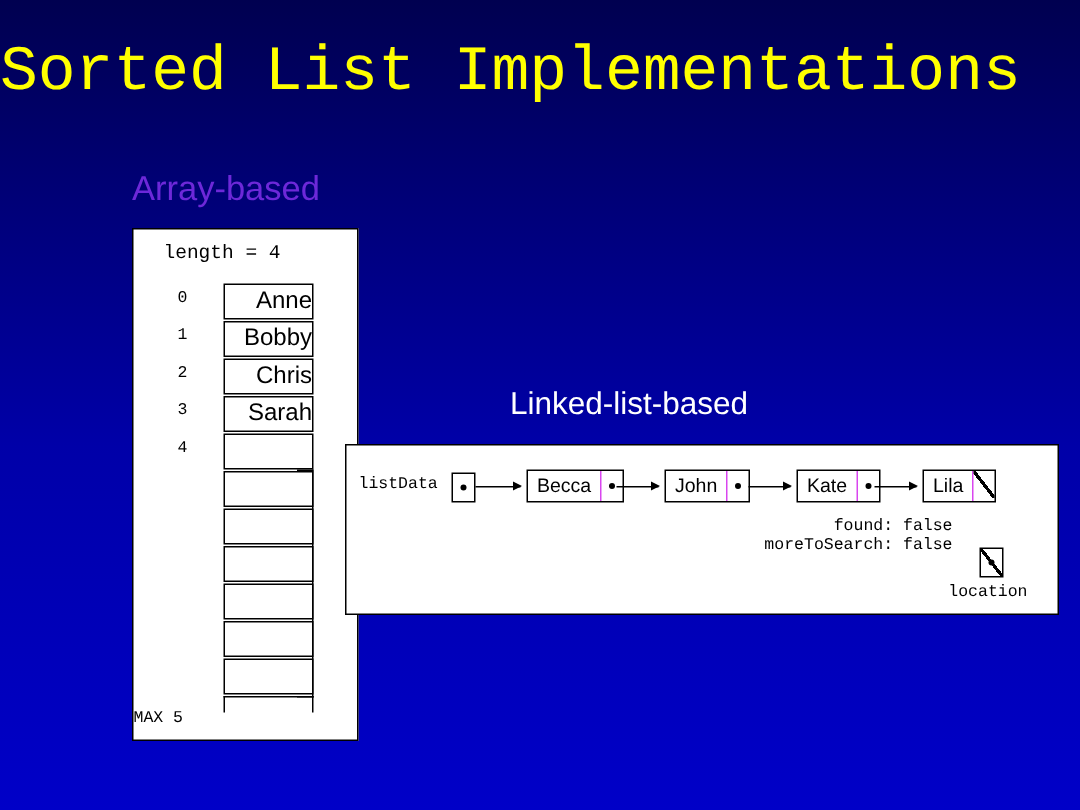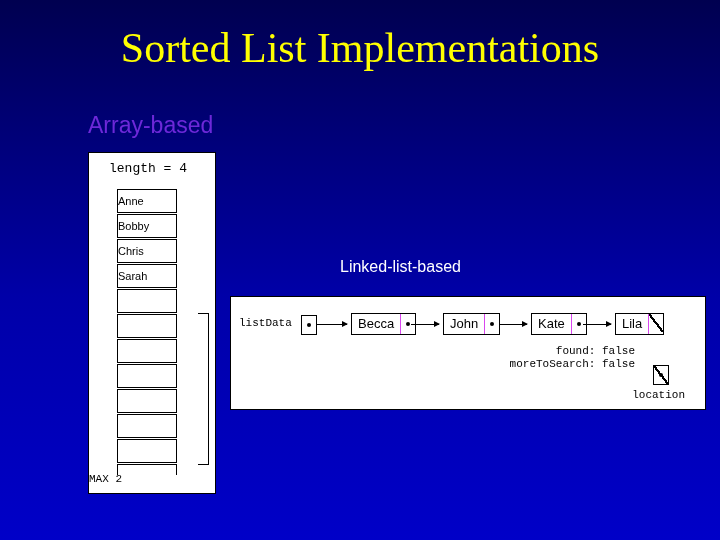--- a/index.html
+++ b/index.html
@@ -14,71 +14,72 @@
   .slide {
     position: relative;
     width: 720px;
     height: 540px;
   }
   .title {
     position: absolute;
     top: 24px;
     left: 0;
     right: 0;
-    text-align: center;
     color: #ffff00;
     font-size: 42px;
     font-weight: 400;
+    font-family: Liberation Mono, monospace;
   }
   .label-array {
     position: absolute;
     top: 112px;
     left: 88px;
     color: #6d28d9;
     font-family: Arial, Helvetica, sans-serif;
     font-size: 23px;
   }
   .label-linked {
     position: absolute;
     top: 258px;
     left: 340px;
     color: #ffffff;
     font-family: Arial, Helvetica, sans-serif;
-    font-size: 16px;
+    font-size: 21px;
   }
 
   
   .array-panel {
     position: absolute;
     top: 152px;
     left: 88px;
     width: 126px;
     height: 340px;
     background: #ffffff;
     color: #000000;
     font-family: "Courier New", monospace;
     font-size: 13px;
     border: 1px solid #000;
+    padding-left: 23px;
   }
   .array-length {
     position: absolute;
     top: 8px;
     left: 20px;
     white-space: nowrap;
   }
   .array-cell {
     position: absolute;
-    left: 28px;
+    left: 60px;
     width: 58px;
     height: 22px;
     border: 1px solid #000;
     background: #fff;
-    text-align: left;
+    text-align: right;
     font-family: Arial, Helvetica, sans-serif;
-    font-size: 11px;
+    font-size: 16px;
     line-height: 22px;
   }
   .array-idx {
     position: absolute;
     font-family: "Courier New", monospace;
     font-size: 11px;
     text-align: right;
     width: 30px;
   }
   .idx0 { top: 40px; left: 6px; } .cell0 { top: 36px; }
@@ -238,21 +239,21 @@
     <div class="array-idx idx4">4</div>
     <div class="array-cell cell4"></div>
     <div class="array-cell cell5"></div>
     <div class="array-cell cell6"></div>
     <div class="array-cell cell7"></div>
     <div class="array-cell cell8"></div>
     <div class="array-cell cell9"></div>
     <div class="array-cell cell10"></div>
     <div class="array-cell cell11"></div>
 
-    <div class="array-max">MAX 2</div>
+    <div class="array-max">MAX 5</div>
     <div class="array-brace"></div>
   </div>
 
   <div class="linked-panel">
     <div class="ll-listdata-lbl">listData</div>
     <div class="ll-box-ptr" style="top:18px; left:70px;">
       <div class="ll-dot"></div>
     </div>
     <div class="ll-arrow" style="top:27px; left:86px; width:30px;"></div>
 

